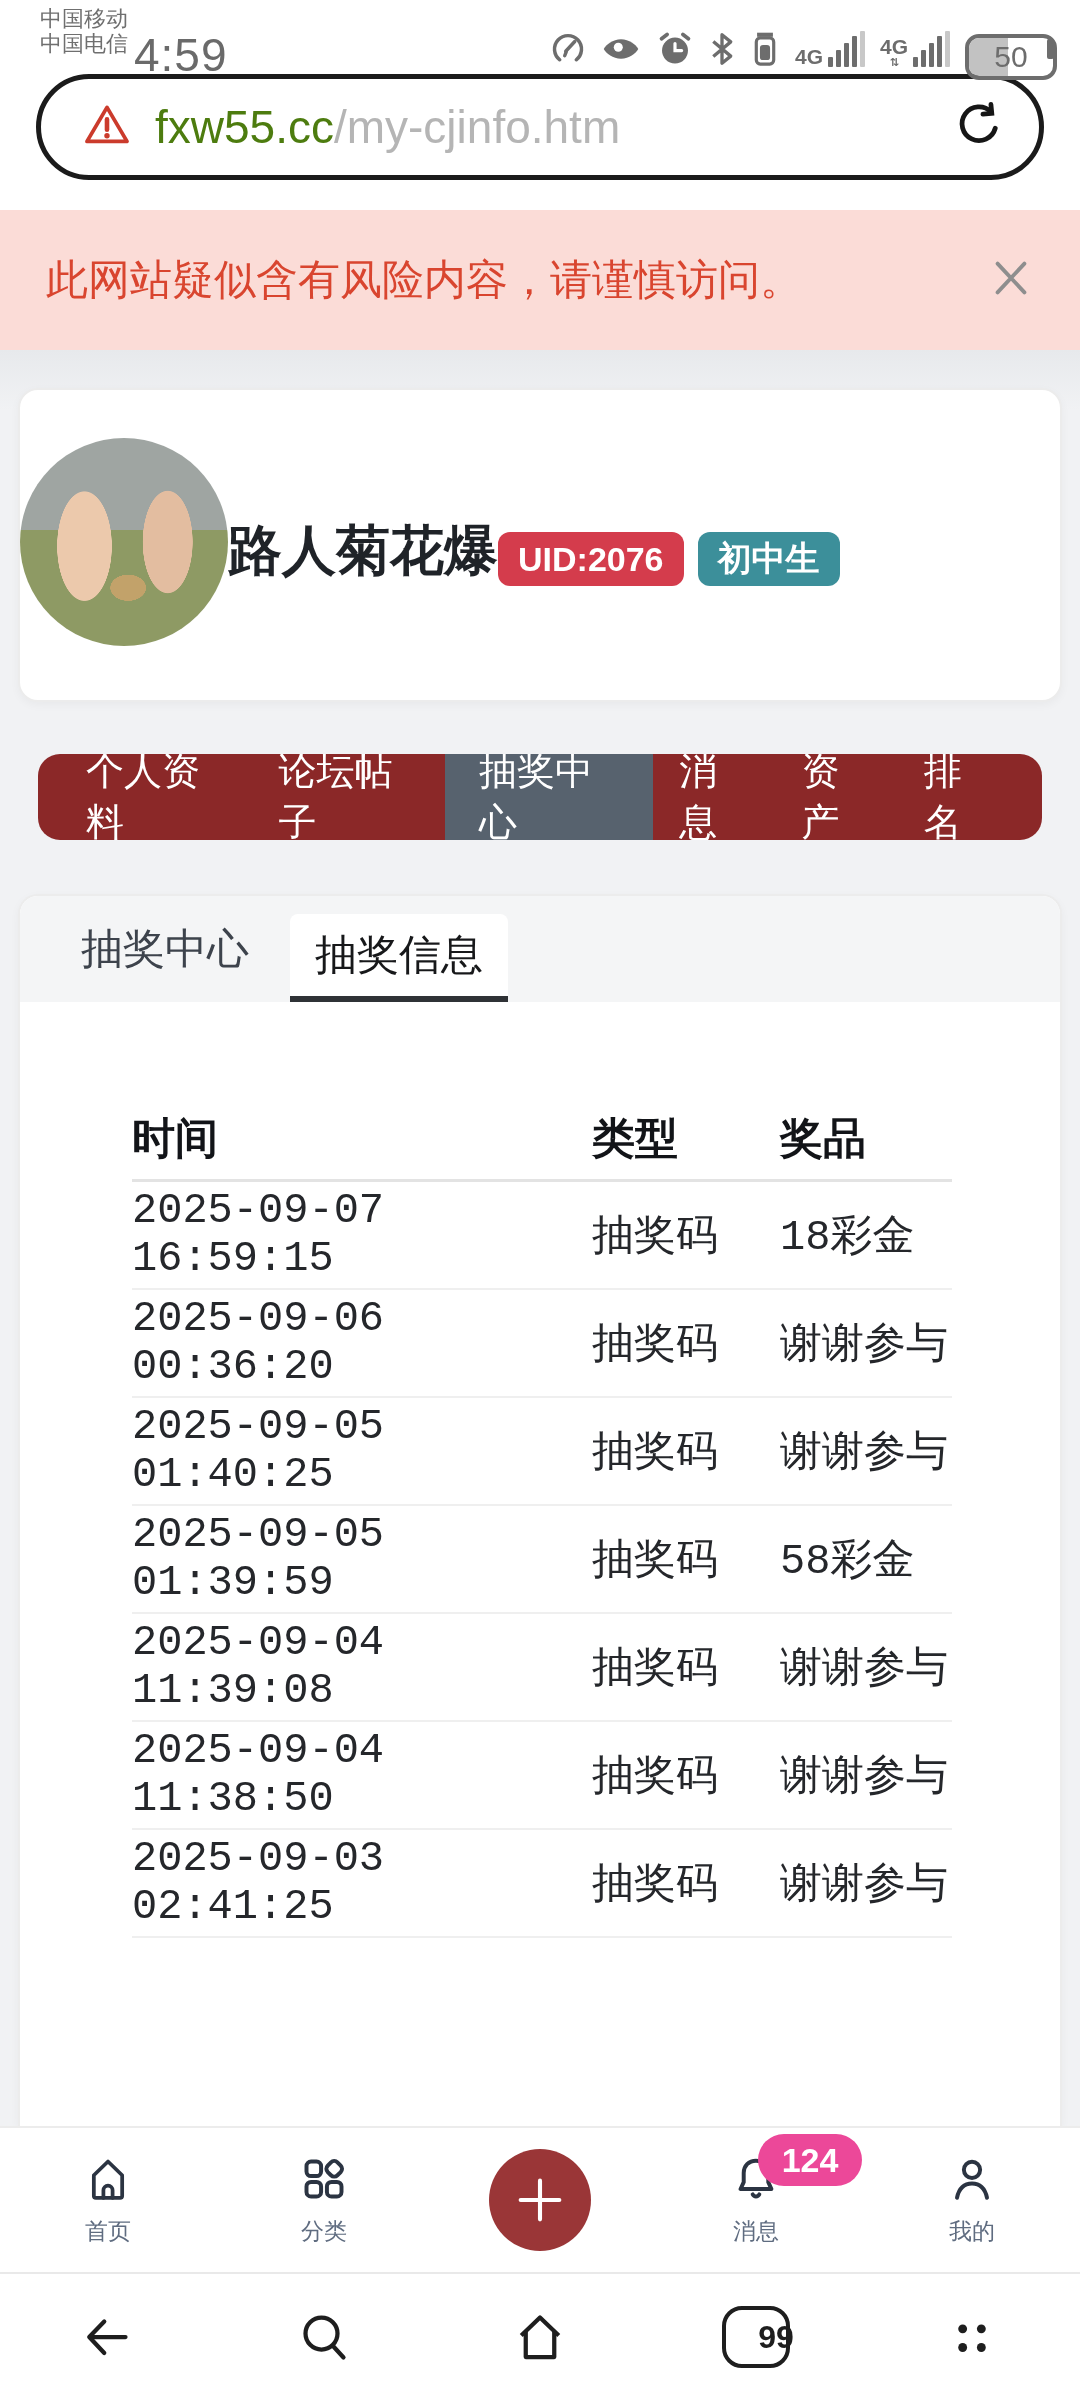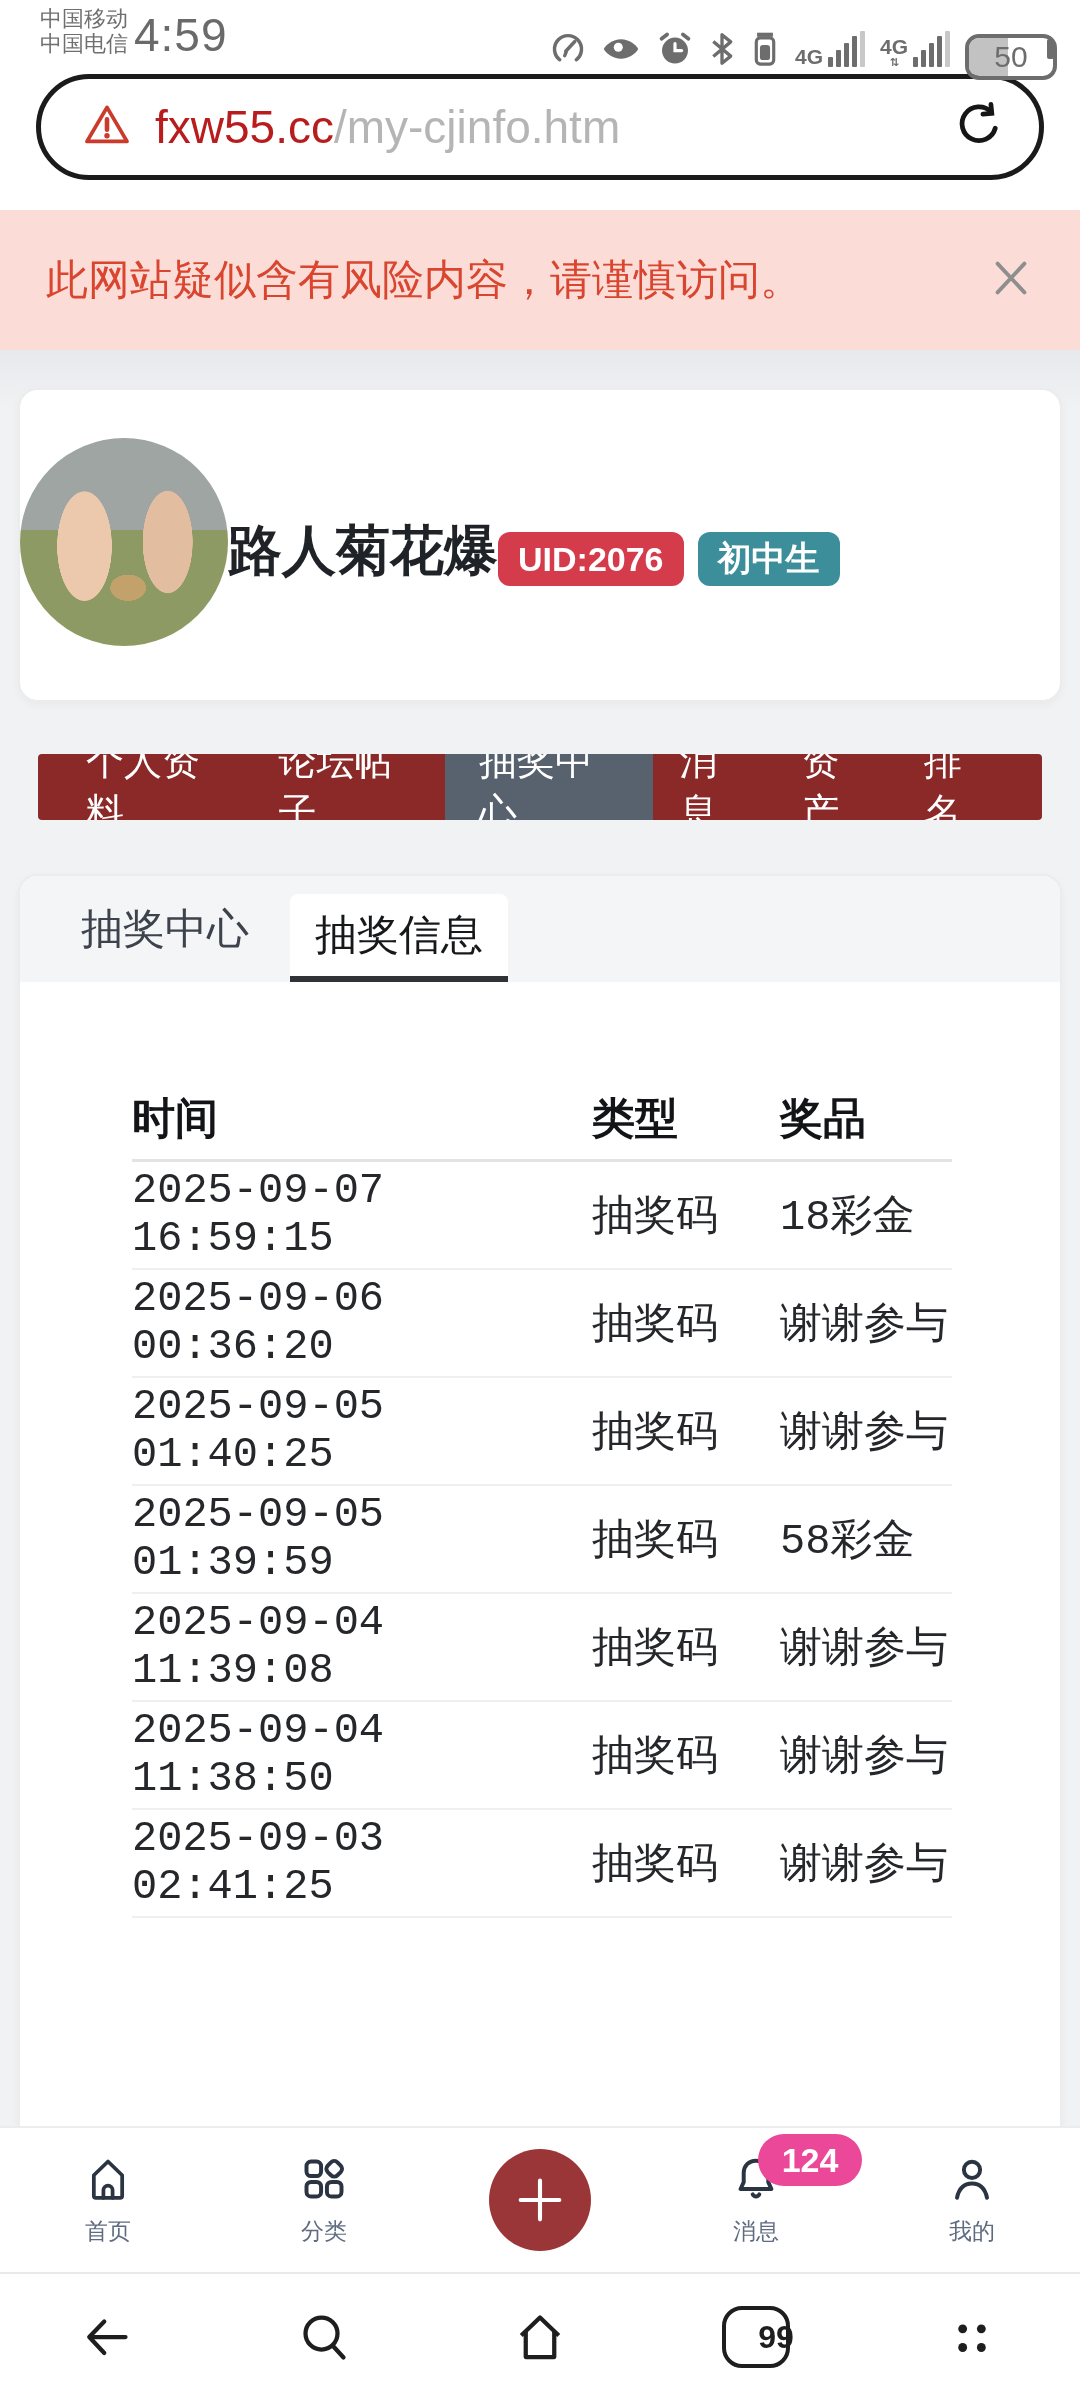--- a/index.html
+++ b/index.html
@@ -4,39 +4,39 @@
 <style>
   * { box-sizing: border-box; margin: 0; padding: 0; }
   html,body { width:1080px; height:2400px; }
   body { font-family: "Liberation Sans", "DejaVu Sans", sans-serif; background:#fff; overflow:hidden; }
   .screen { width:1080px; height:2400px; display:flex; flex-direction:column; }
 
   
   .status-bar { height:62px; display:flex; justify-content:space-between; align-items:flex-start; padding:6px 26px 0 40px; color:#6d6d6d; }
   .sb-left { display:flex; align-items:flex-start; }
   .carrier { font-size:22px; line-height:25px; color:#6f6f6f; }
-  .sb-time { font-size:46px; line-height:50px; color:#6a6a6a; margin-left:6px; margin-top:4px; letter-spacing:1px; }
+  .sb-time { font-size:46px; line-height:50px; color:#6a6a6a; margin-left:6px; margin-top:24px; letter-spacing:1px;text-decoration:underline; }
   .sb-right { display:flex; align-items:center; gap:15px; margin-top:12px; }
   .sb-right svg { display:block; }
   .sig { display:flex; align-items:flex-end; gap:3px; }
   .sig .lbl { font-size:21px; font-weight:bold; line-height:20px; margin-right:2px; color:#6d6d6d; display:flex; flex-direction:column; align-items:center; }
   .sig .arrows { font-size:11px; line-height:10px; letter-spacing:-1px; }
   .bars { display:flex; align-items:flex-end; gap:3px; }
   .bar { width:5px; background:#6d6d6d; border-radius:1px; }
   .bar.dim { background:#c8c8c8; }
   .battery { position:relative; width:92px; height:46px; border:4px solid #6d6d6d; border-radius:14px; display:flex; align-items:center; justify-content:center; overflow:hidden;margin-top:16px; }
   .battery .fill { position:absolute; left:0; top:0; bottom:0; width:46%; background:#c2c2c2; }
   .battery .pct { position:relative; font-size:30px; color:#6d6d6d; }
   .battery-nub { width:7px; height:20px; background:#6d6d6d; border-radius:2px; margin-left:-10px; }
 
   
   .url-wrap { padding:12px 36px 0; }
   .url-bar { height:106px; border:5px solid #1b1b1b; border-radius:56px; display:flex; align-items:center; padding:0 34px 0 40px; background:#fff; }
   .url-text { flex:1; font-size:46px; margin-left:22px; white-space:nowrap; overflow:hidden; }
-  .url-host { color:#b91c1c; }
+  .url-host { color:#4d7c0f; }
   .url-path { color:#b5b5b5; }
 
   
   .risk-banner { margin-top:30px; height:140px; background:#fbdcd7; display:flex; align-items:center; padding:0 46px; }
   .risk-text { flex:1; color:#d9452f; font-size:42px; }
 
   
   .page-area { flex:1; background:linear-gradient(#e7e9ec, #f1f2f4 60px); display:flex; flex-direction:column; overflow:hidden; }
   .card { background:#fff; border:2px solid #ececec; border-radius:20px; box-shadow:0 3px 10px rgba(0,0,0,.04); }
 
@@ -48,21 +48,21 @@
       radial-gradient(30px 22px at 52% 72%, #c2a26a 0 59%, rgba(0,0,0,0) 60%),
       linear-gradient(#9fa5a2 0 44%, #8e9a64 44% 100%);
   }
   .profile-name { margin-top:18px; font-size:54px; font-weight:bold; color:#1f2328; }
   .badge-row { margin-top:34px; display:flex; gap:14px; }
   .pill { height:54px; border-radius:12px; display:flex; align-items:center; padding:0 20px; color:#fff; font-size:34px; font-weight:bold; }
   .pill.uid { background:#d43c4c; }
   .pill.level { background:#3c8f9a; }
 
   
-  .profile-nav { margin:52px 38px 0; height:66px; border-radius:4px; background:#8b2828; display:flex; align-items:stretch; justify-content:space-between; padding:0 22px; overflow:hidden; }
+  .profile-nav { margin:52px 38px 0; height:86px; border-radius:22px; background:#8b2828; display:flex; align-items:stretch; justify-content:space-between; padding:0 22px; overflow:hidden; }
   .pnav-item { display:flex; align-items:center; padding:0 26px; color:#fff; font-size:38px; font-weight:500; cursor:pointer; }
   .pnav-item.active { background:#57626e; padding:0 34px; }
 
   
   .lottery-card { margin:54px 18px 0; flex:1; border-bottom:none; border-radius:20px 20px 0 0; display:flex; flex-direction:column; overflow:hidden; }
   .tab-strip { height:106px; background:#f4f5f6; display:flex; align-items:stretch; padding-left:20px; }
   .tab { width:250px; display:flex; align-items:center; justify-content:center; font-size:42px; color:#3d434c; cursor:pointer; }
   .tab.active { width:218px; background:#fff; color:#17181a; margin-top:18px; border-radius:8px 8px 0 0; border-bottom:6px solid #2f3236; }
 
   .table-wrap { margin:100px 108px 0 112px; }

